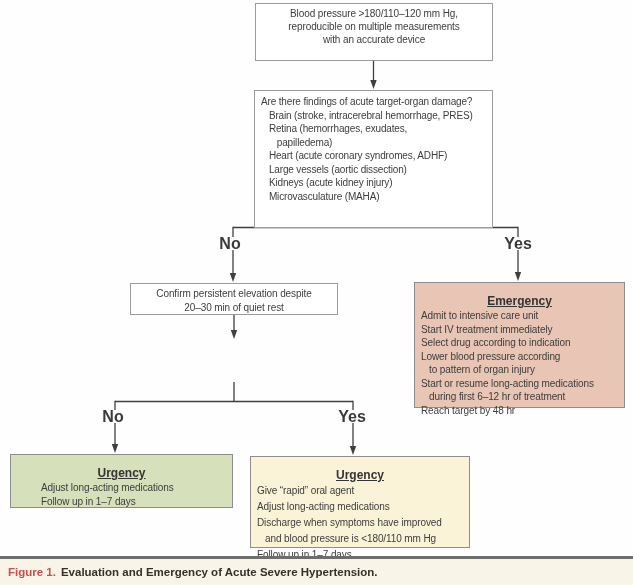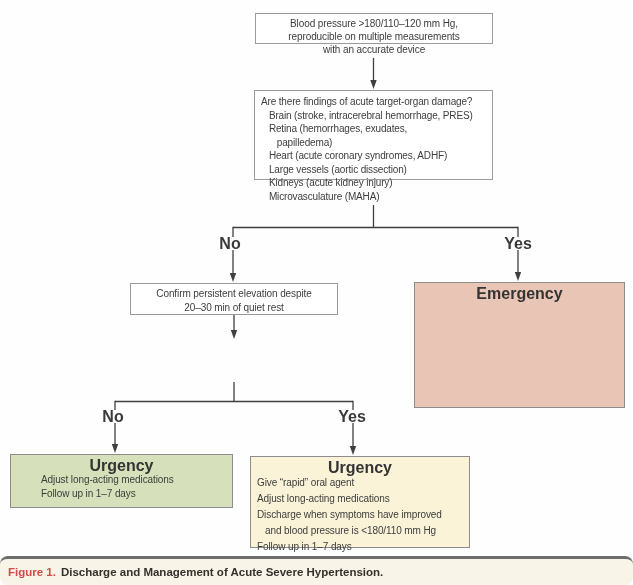--- a/index.html
+++ b/index.html
@@ -15,26 +15,26 @@
   .box{
     position:absolute;box-sizing:border-box;background:#ffffff;
     border:1.4px solid var(--box-border,#999999);
   }
   .box-lines{
     white-space:pre-wrap;font-size:10px;line-height:13.5px;
     letter-spacing:-0.1px;padding:3px 4px 0 5px;
   }
   .box-lines.center{text-align:center;padding:3px 2px 0 2px;}
   .box-title{
-    display:block;text-align:center;font-weight:bold;font-size:16px;
-    line-height:13px;padding-top:4px;color:#343434;
+    display:block;text-align:center;font-weight:bold;font-size:12px;
+    line-height:13px;padding-top:12px;color:#343434;text-decoration:underline;
   }
-  #box-bp{left:255px;top:13px;width:238px;height:31px;}
+  #box-bp{left:255px;top:3px;width:238px;height:58px;}
   #box-bp .box-lines{padding-top:3px;line-height:13px;}
-  #box-findings{left:254px;top:90px;width:239px;height:90px;}
+  #box-findings{left:254px;top:90px;width:239px;height:138px;}
   #box-findings .box-lines{padding:4px 2px 0 6px;letter-spacing:-0.15px;}
   #box-confirm{left:130px;top:283px;width:208px;height:32px;}
   #box-confirm .box-lines{line-height:14px;}
   #box-symptoms{left:130px;top:340px;width:208px;height:42px;}
   #box-symptoms .box-lines{padding-top:7px;line-height:13px;}
   #box-emergency{
     left:414px;top:282px;width:211px;height:126px;
     background:var(--emergency-bg,#e8c5b4);border-color:var(--colored-border,#8d8d8d);
   }
   #box-emergency .box-lines{padding:1px 2px 0 6px;}
@@ -55,21 +55,21 @@
   }
   #label-no1{left:230px;top:237px;}
   #label-yes1{left:518px;top:237px;}
   #label-no2{left:113px;top:410px;}
   #label-yes2{left:352px;top:410px;}
   .caption{
     position:absolute;left:0;top:556px;width:633px;height:29px;
     box-sizing:border-box;border-top:3px solid #6e6e6e;
     background:var(--caption-bg,#f8f4e8);
     display:flex;align-items:center;padding-left:8px;
-    font-size:11.5px;font-weight:bold;color:#35302b;border-radius:8px;
+    font-size:11.5px;font-weight:bold;color:#35302b;
   }
   .caption .cap-label{color:var(--caption-red,#d14b4b);margin-right:5px;white-space:nowrap;}
 </style>
 </head>
 <body>
 
 <div class="page">
   <div class="flowchart">
 
     <svg class="connectors" viewBox="0 0 633 556" aria-hidden="true">
@@ -119,20 +119,28 @@
     <span class="branch-label" id="label-no1">No</span>
     <span class="branch-label" id="label-yes1">Yes</span>
 
     <div class="box" id="box-confirm">
       <div class="box-lines center">Confirm persistent elevation despite
 20–30 min of quiet rest</div>
     </div>
 
     <div class="box" id="box-emergency">
       <span class="box-title">Emergency</span>
+      <div class="box-lines">Admit to intensive care unit
+Start IV treatment immediately
+Select drug according to indication
+Lower blood pressure according
+   to pattern of organ injury
+Start or resume long-acting medications
+   during first 6–12 hr of treatment
+Reach target by 48 hr</div>
     </div>
 
 
     <span class="branch-label" id="label-no2">No</span>
     <span class="branch-label" id="label-yes2">Yes</span>
 
     <div class="box" id="box-urgency-no">
       <span class="box-title">Urgency</span>
       <div class="box-lines">Adjust long-acting medications
 Follow up in 1–7 days</div>
@@ -144,15 +152,15 @@
 Adjust long-acting medications
 Discharge when symptoms have improved
    and blood pressure is &lt;180/110 mm Hg
 Follow up in 1–7 days</div>
     </div>
 
   </div>
 
   <div class="caption">
     <span class="cap-label">Figure 1.</span>
-    <span class="cap-text">Discharge and Management of Acute Severe Hypertension.</span>
+    <span class="cap-text">Evaluation and Emergency of Acute Severe Hypertension.</span>
   </div>
 </div>
 
 </body></html>

